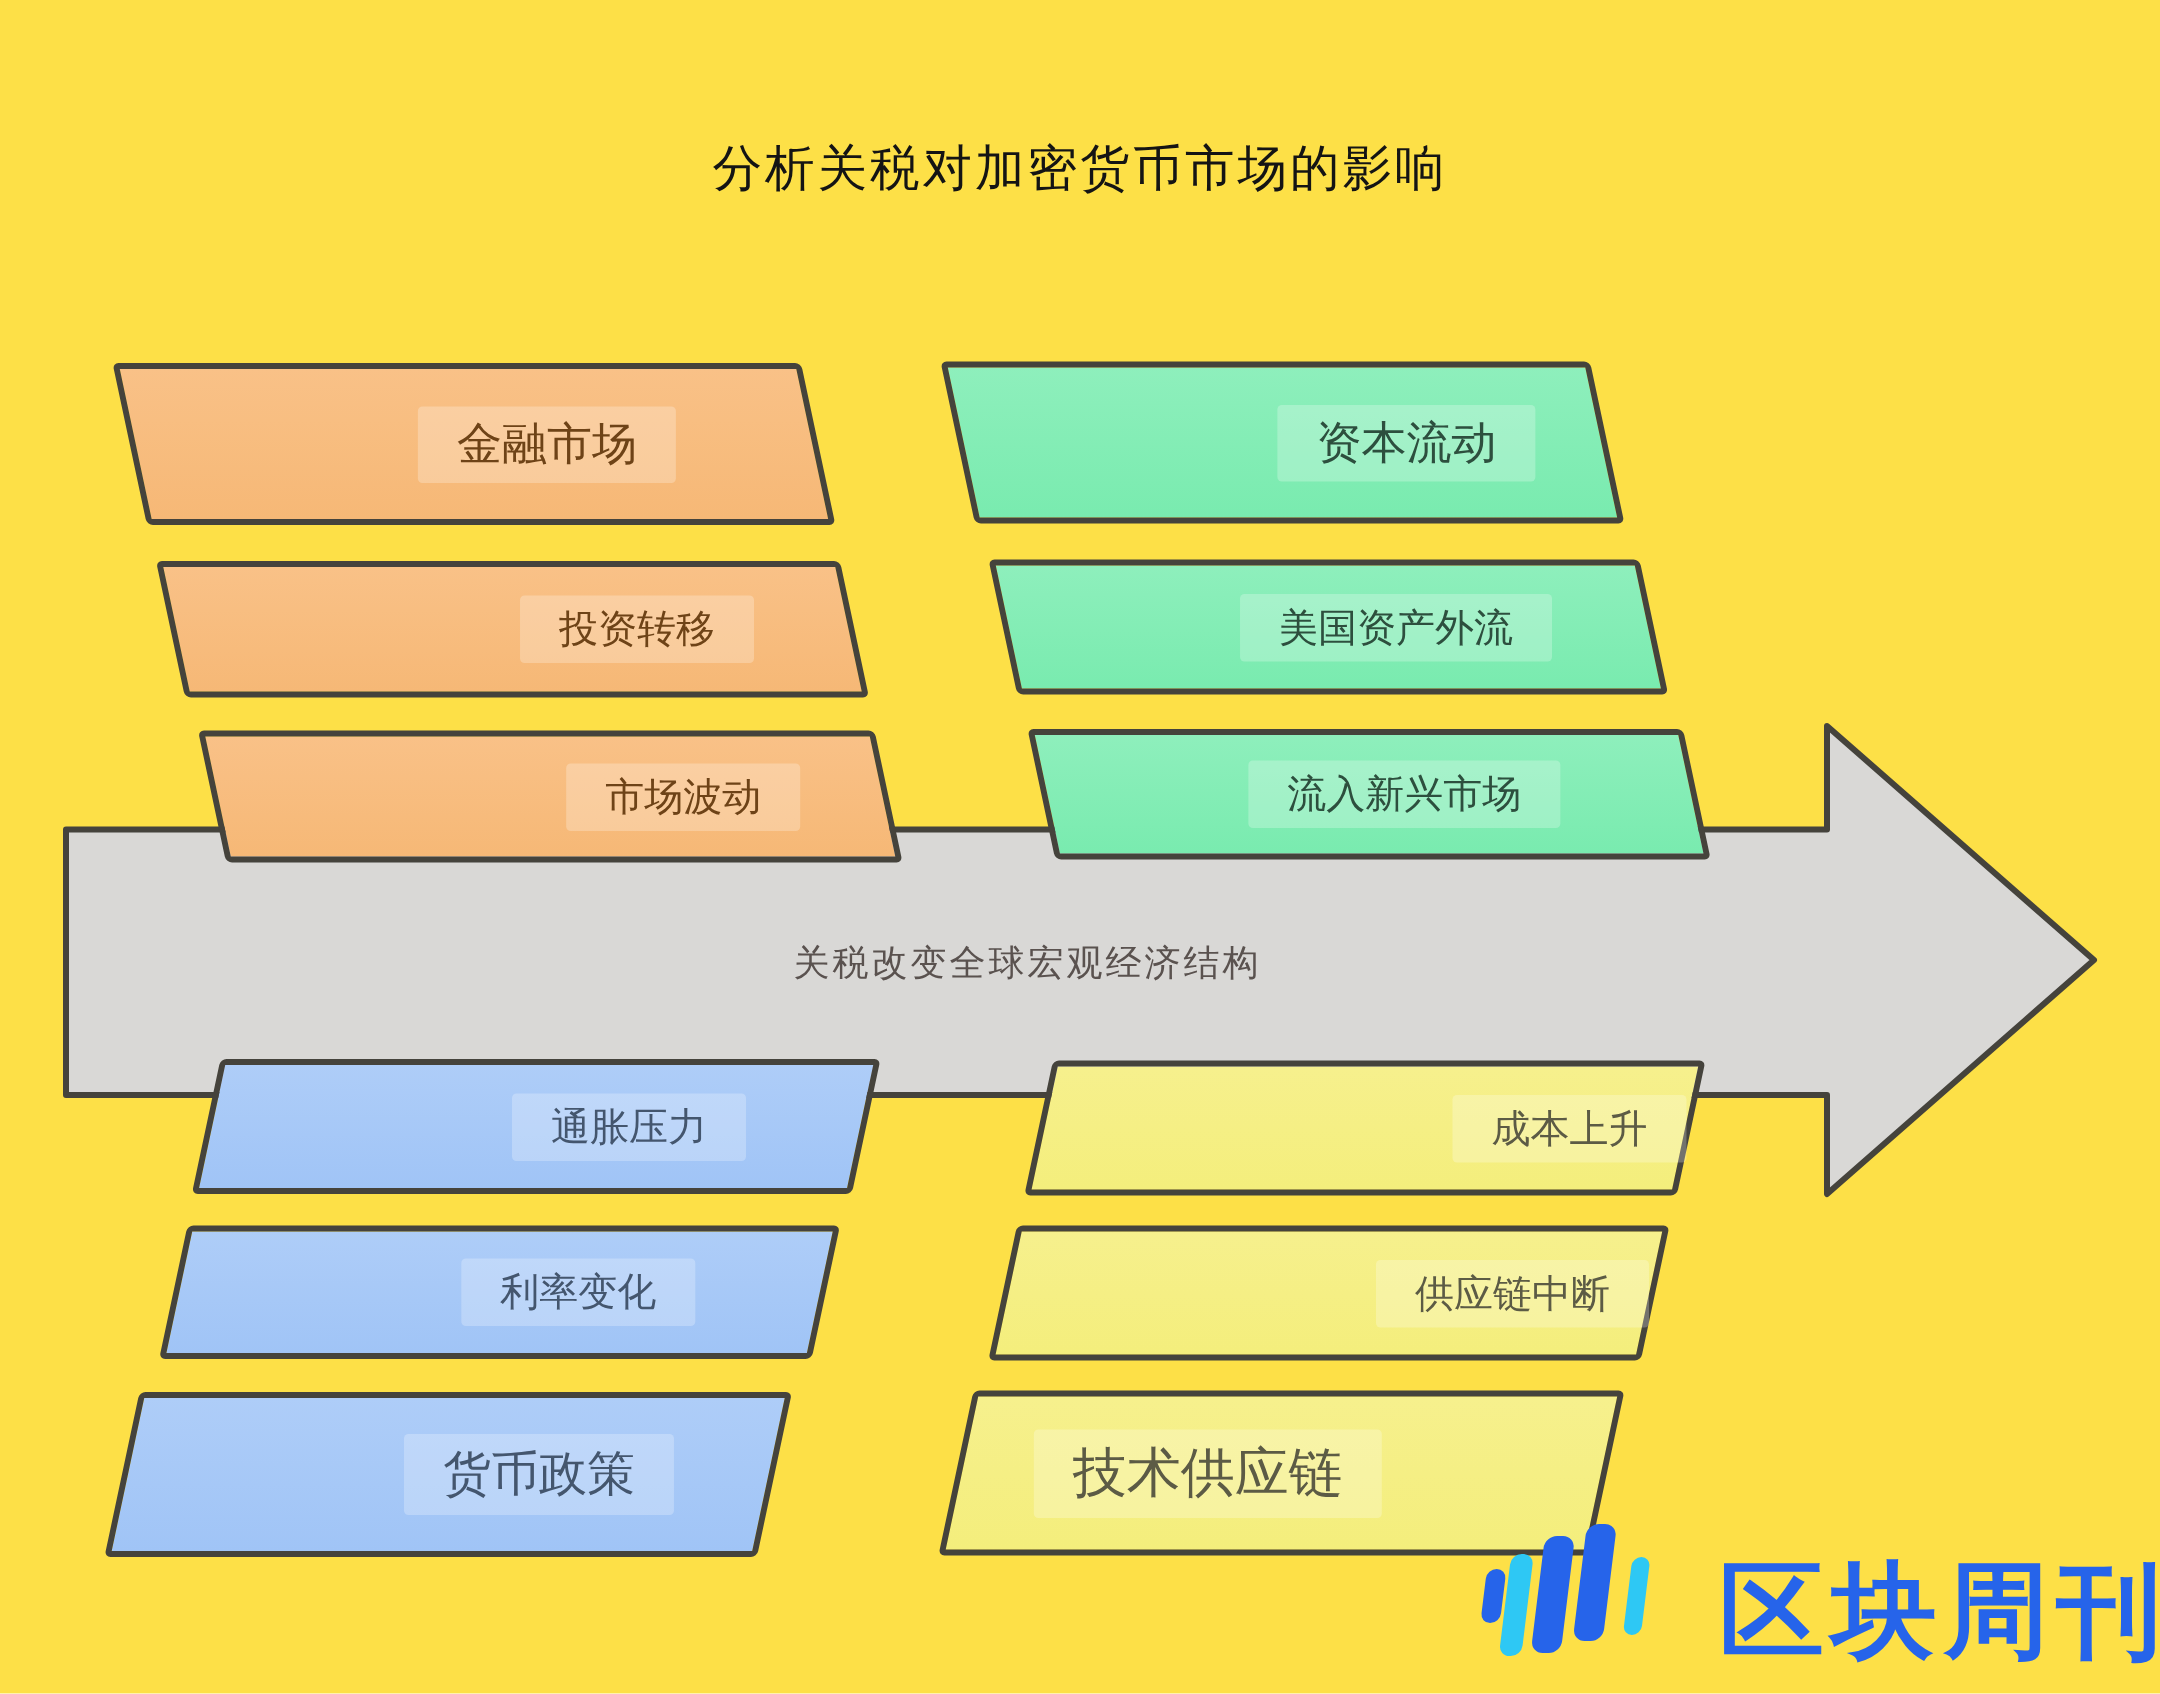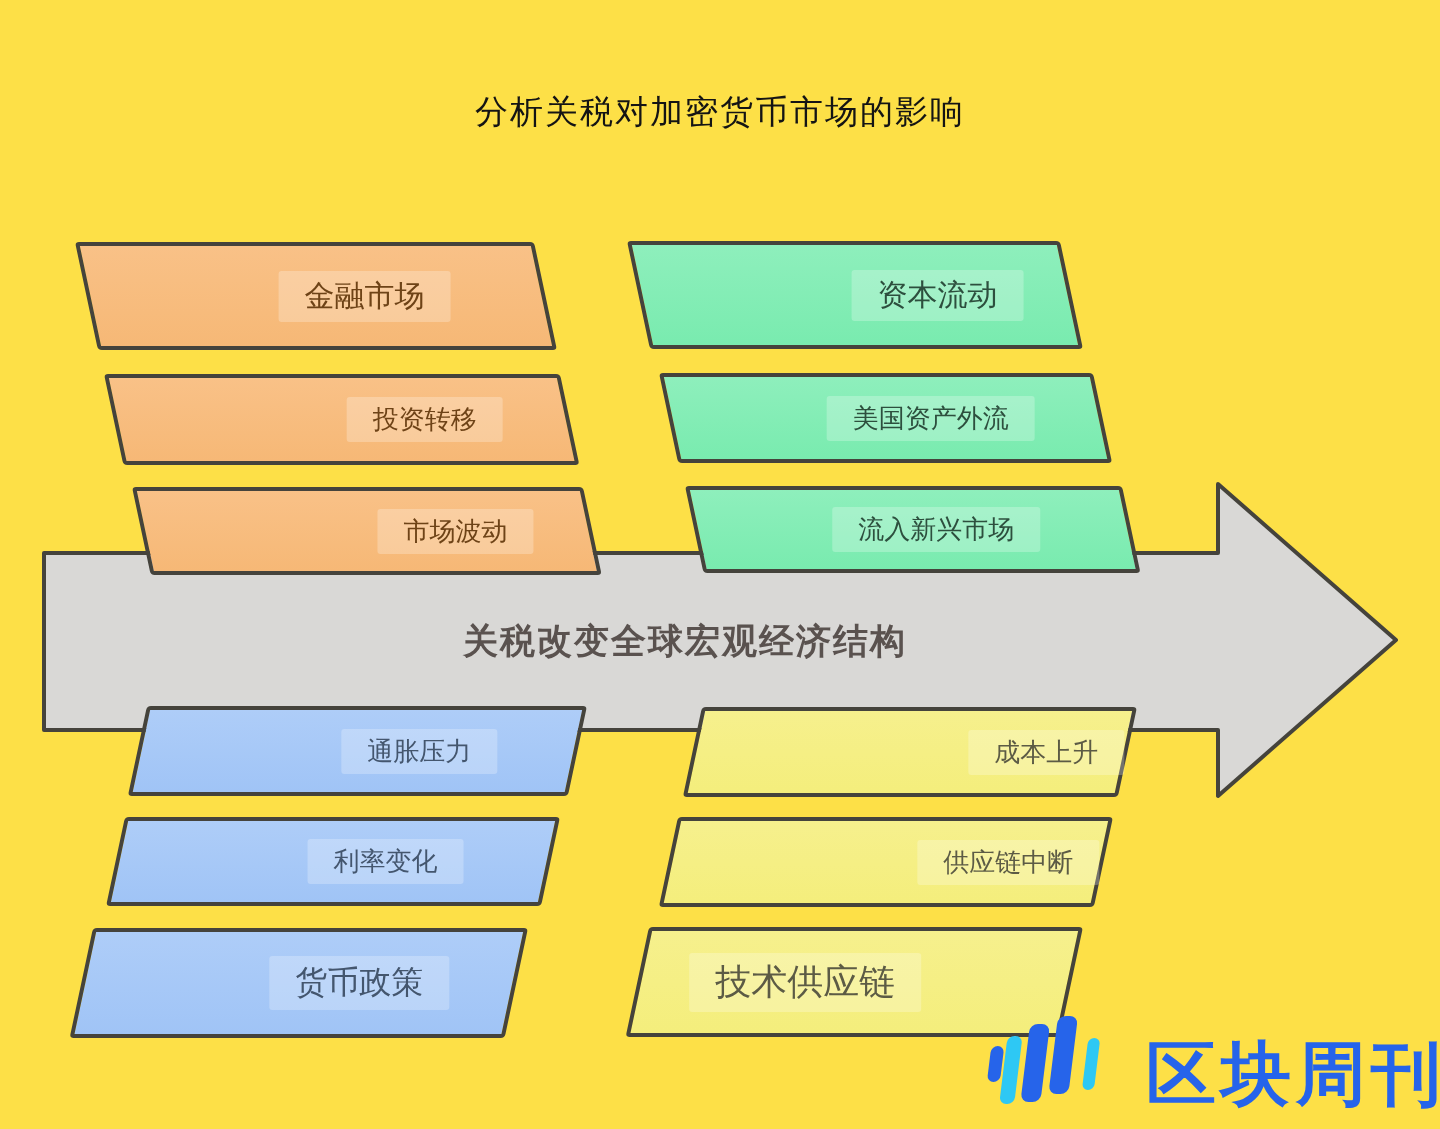--- a/index.html
+++ b/index.html
@@ -9,21 +9,21 @@
   }
   .page-title{
     position:absolute;left:0;top:90px;width:1440px;text-align:center;
     font-size:33px;font-weight:500;color:#141414;letter-spacing:2px;
   }
   
   .arrow-svg{position:absolute;left:0;top:0;z-index:1;}
   .arrow-label{
     position:absolute;left:280px;top:553px;width:810px;height:177px;z-index:1;
     display:flex;align-items:center;justify-content:center;
-    font-size:35px;font-weight:700;color:#5a524f;letter-spacing:2px;white-space:nowrap;
+    font-size:24px;font-weight:400;color:#5a524f;letter-spacing:2px;white-space:nowrap;
   }
   
   .box{
     position:absolute;box-sizing:border-box;z-index:2;
     border:4px solid #45433c;border-radius:4px;
     display:flex;align-items:center;justify-content:center;
   }
   .lean-top{transform:skewX(12deg);transform-origin:0 0;}     
   .lean-bottom{transform:skewX(-12deg);transform-origin:0 0;} 
   .box .lbl{

